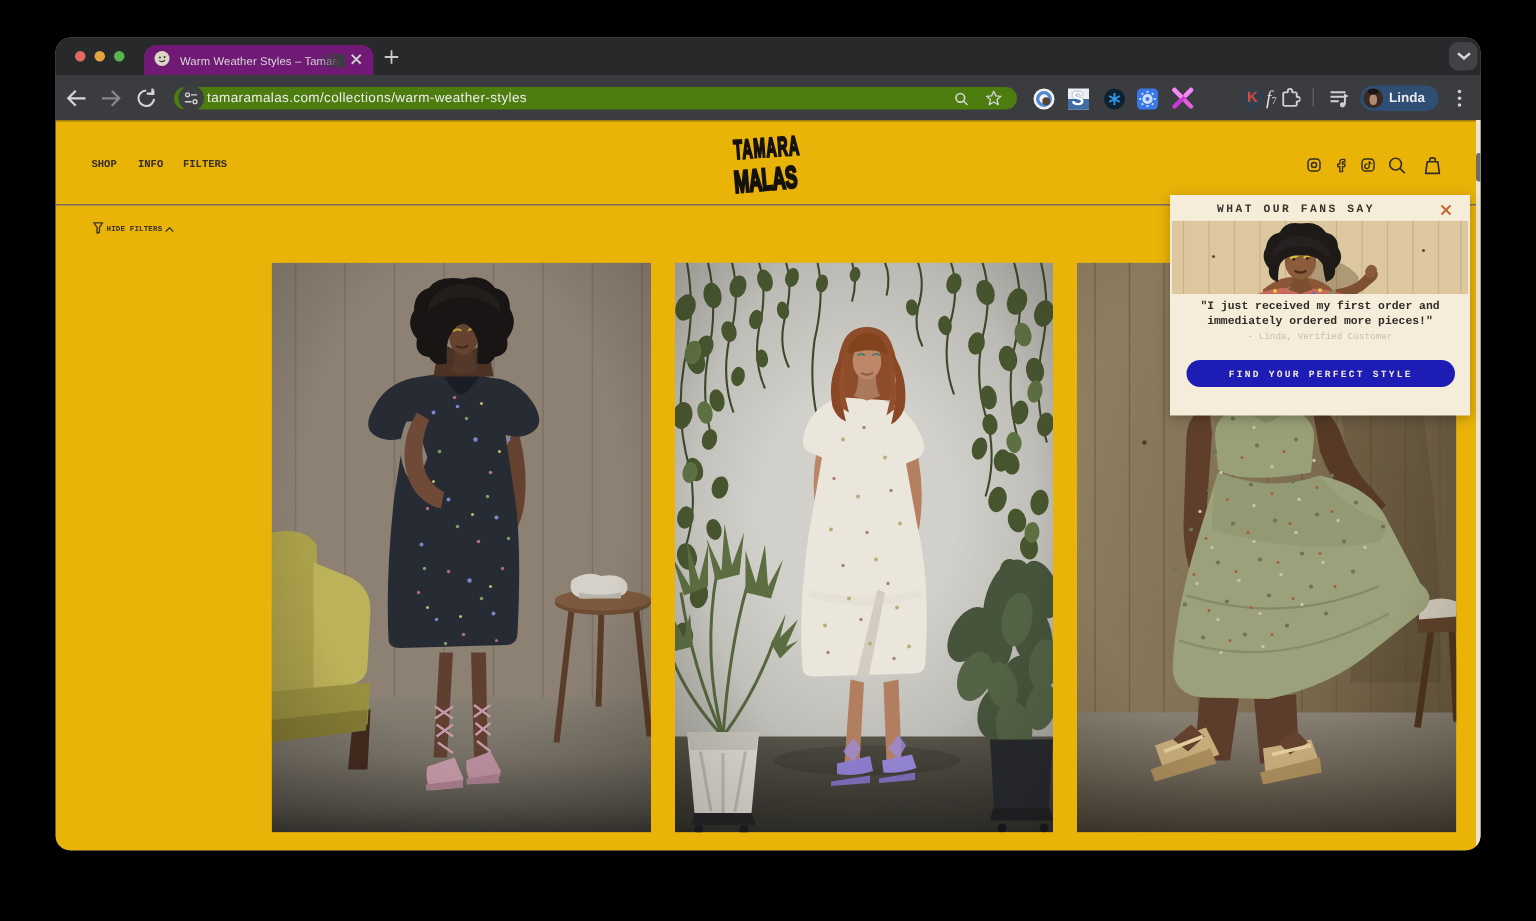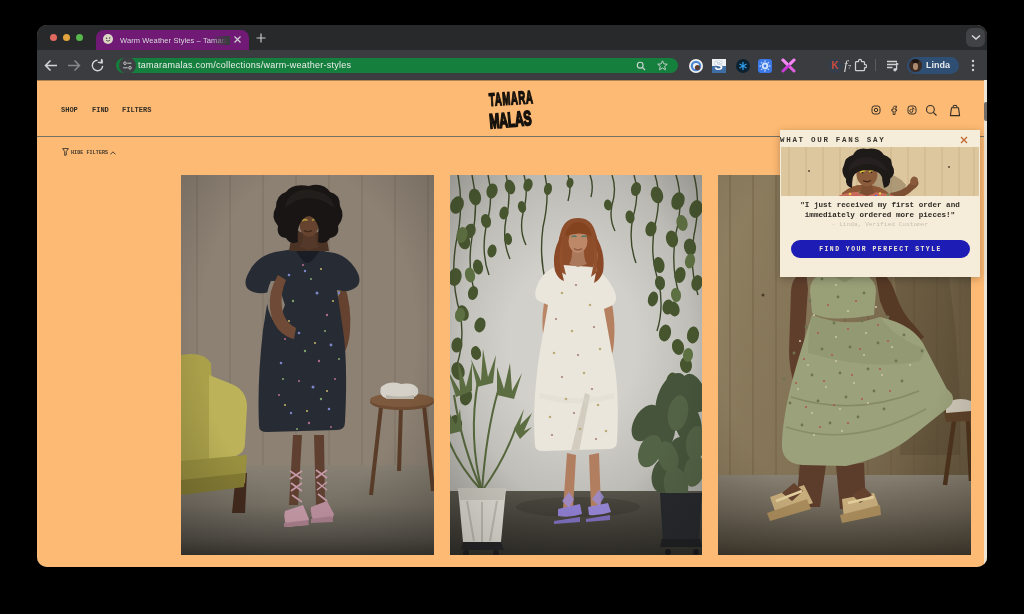--- a/index.html
+++ b/index.html
@@ -13,24 +13,24 @@
   .light { position:absolute; top:9px; width:7px; height:7px; border-radius:50%; }
   #tab { position:absolute; left:59px; top:4.5px; width:153px; height:21px;
     background:#701a75; border-radius:8px 8px 0 0; }
   #tabtitle { position:absolute; left:24px; top:6.2px; width:110px; font-size:7.5px;
     color:#d8dadc; white-space:nowrap; overflow:hidden; letter-spacing:0.1px; }
   #tabfade { position:absolute; right:0; top:0; width:18px; height:21px;
     background:linear-gradient(90deg, rgba(59,60,63,0), #3b3c3f 85%); }
   
   #toolbar { position:absolute; left:0; top:25px; width:950px; height:30px; background:#3b3c3f; }
   #urlbar { position:absolute; left:79px; top:8px; width:562px; height:14.5px;
-    border-radius:8px; background:#15803d; }
+    border-radius:8px; background:#4d7c0f; }
   #urltext { position:absolute; left:22px; top:2.4px; font-size:9px; color:#eceded; letter-spacing:0.25px; }
   
-  #page { position:absolute; left:0; top:55px; width:950px; height:487px; background:#fdba74; }
+  #page { position:absolute; left:0; top:55px; width:950px; height:487px; background:#eab308; }
   .mono { font-family:"Liberation Mono", monospace; }
   #hdrline { position:absolute; left:0; top:56px; width:950px; height:1px; background:#766f62; }
   .nav { position:absolute; top:25.6px; font-size:7px; letter-spacing:0px; color:#332e26;
     font-family:"Liberation Mono", monospace; font-weight:bold; }
   
   .photo { position:absolute; top:95px; width:252.5px; height:380px; overflow:hidden; }
   
   #popup { position:absolute; left:743px; top:50px; width:200px; height:147px;
     background:#f6ecda; box-shadow:0 2px 8px rgba(0,0,0,0.25); }
   
@@ -144,21 +144,21 @@
     <svg class="abs" style="left:933px; top:8.5px;" width="6" height="13" viewBox="0 0 6 13">
       <circle cx="3" cy="2" r="1.2" fill="#cfd1d3"></circle>
         <circle cx="3" cy="6.5" r="1.2" fill="#cfd1d3"></circle>
         <circle cx="3" cy="11" r="1.2" fill="#cfd1d3"></circle>
     </svg>
   </div>
 
   <div id="page">
     <div class="abs" style="left:0; top:0; width:950px; height:1px; background:rgba(30,28,24,0.35);"></div>
     <div class="nav" style="left:24px;">SHOP</div>
-    <div class="nav" style="left:55px;">FIND</div>
+    <div class="nav" style="left:55px;">INFO</div>
     <div class="nav" style="left:85px;">FILTERS</div>
 
     <svg class="abs" style="left:449px; top:7px;" width="52" height="46" viewBox="0 0 52 46">
       <g fill="#15110c" stroke="#15110c" font-family="'Liberation Sans',sans-serif" font-weight="bold">
         <g transform="translate(3.5,19) rotate(-4)">
           <text x="0" y="0" font-size="17" stroke-width="1.4" transform="scale(0.56,1.05)" textLength="78">TAMARA</text>
         </g>
         <g transform="translate(4,41.5) rotate(-5)">
           <text x="0" y="0" font-size="19" stroke-width="1.6" transform="scale(0.64,1.08)" textLength="66">MALAS</text>
         </g>
@@ -645,21 +645,21 @@
       <rect x="0" y="0" width="253" height="380" fill="url(#vig3)"></rect>
       <radialGradient id="vig3" cx="0.45" cy="0.4" r="0.9">
         <stop offset="0.5" stop-color="rgba(24,18,10,0)"></stop>
             <stop offset="1" stop-color="rgba(24,18,10,0.3)"></stop>
       </radialGradient>
     </svg>
     </div>
     <div id="sbtrack"></div>
     <div id="sbthumb"></div>
     <div id="popup">
-      <div class="abs mono" style="left:0; top:6px; width:168px; font-size:7.5px; font-weight:bold; letter-spacing:1.7px; color:#37332b;">WHAT OUR FANS SAY</div>
+      <div class="abs mono" style="left:0; top:6px; width:168px; text-align:center; font-size:7.5px; font-weight:bold; letter-spacing:1.7px; color:#37332b;">WHAT OUR FANS SAY</div>
       <svg class="abs" style="left:180px; top:6px;" width="8" height="8" viewBox="0 0 8 8">
         <path d="M1 1 L7 7 M7 1 L1 7" stroke="#c36a33" stroke-width="1.4"></path>
       </svg>
 
       <div class="abs" style="left:1px; top:16.5px; width:198px; height:49.5px; overflow:hidden;">
         <svg width="198" height="50" viewBox="0 0 198 50">
           <rect width="198" height="50" fill="#dcc79f"></rect>
           <g stroke="#c0a577" stroke-width="0.8" opacity="0.65">
             <line x1="8" y1="0" x2="8" y2="50"></line>
               <line x1="25" y1="0" x2="25" y2="50"></line>

